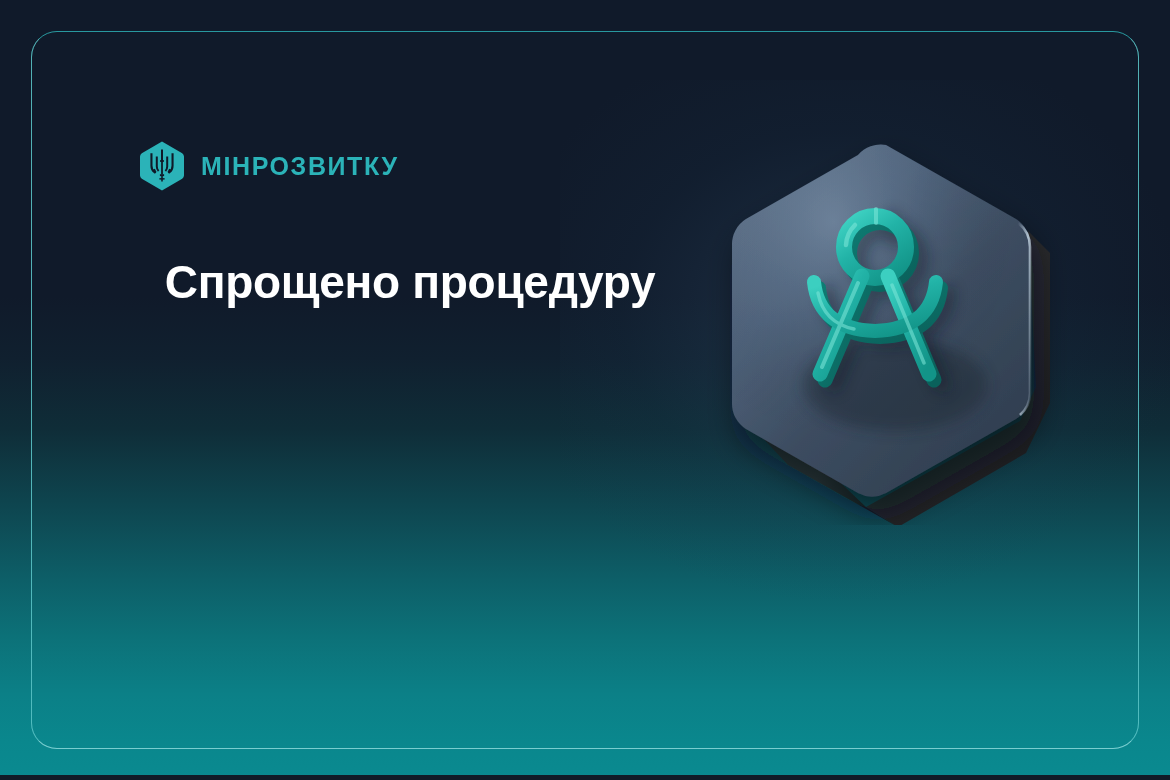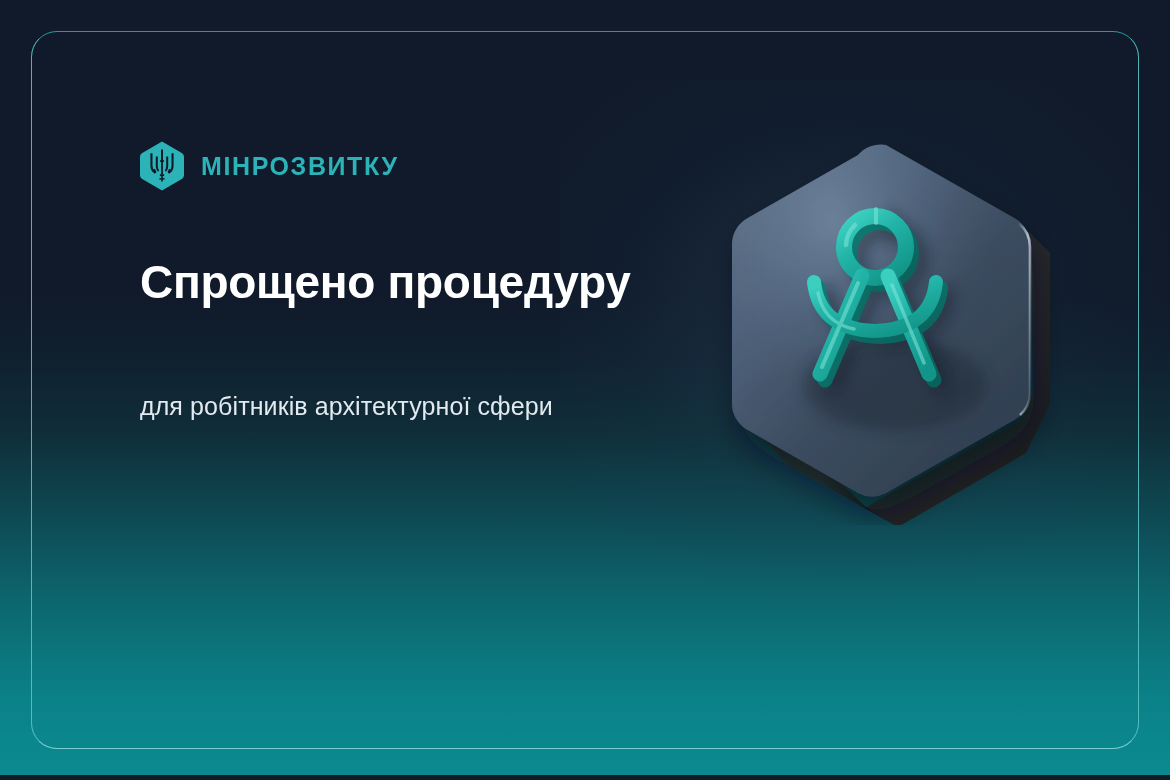--- a/index.html
+++ b/index.html
@@ -98,20 +98,21 @@
 
   
   .headline {
     margin-top:61px;
     color:#ffffff;
     font-size:46px;
     font-weight:bold;
     line-height:1.20;
     letter-spacing:-0.3px;
     max-width:540px;
+    text-align:center;
   }
 
   
   .subtitle {
     margin-top:26px;
     color:#e2e9ef;
     font-size:25px;
     font-weight:normal;
     line-height:1.25;
     letter-spacing:0.1px;
@@ -165,21 +166,20 @@
         </svg>
       </span>
       <span class="logo-word">МІНРОЗВИТКУ</span>
     </div>
 
     <h1 class="headline">
       <span>Спрощено процедуру</span><br>
       <br>
     </h1>
 
-    <p class="subtitle">для робітників архітектурної сфери</p>
   </div>
 
   <div class="badge-wrap">
     <svg class="badge-svg" viewBox="0 0 390 390" xmlns="http://www.w3.org/2000/svg" aria-hidden="true">
       <defs>
         <linearGradient id="faceGrad" x1="0.12" y1="0.05" x2="0.88" y2="0.95">
           <stop offset="0%" stop-color="#5c6e85"></stop>
           <stop offset="28%" stop-color="#4e6179"></stop>
           <stop offset="58%" stop-color="#3c4c60"></stop>
           <stop offset="100%" stop-color="#2f3d4e"></stop>

